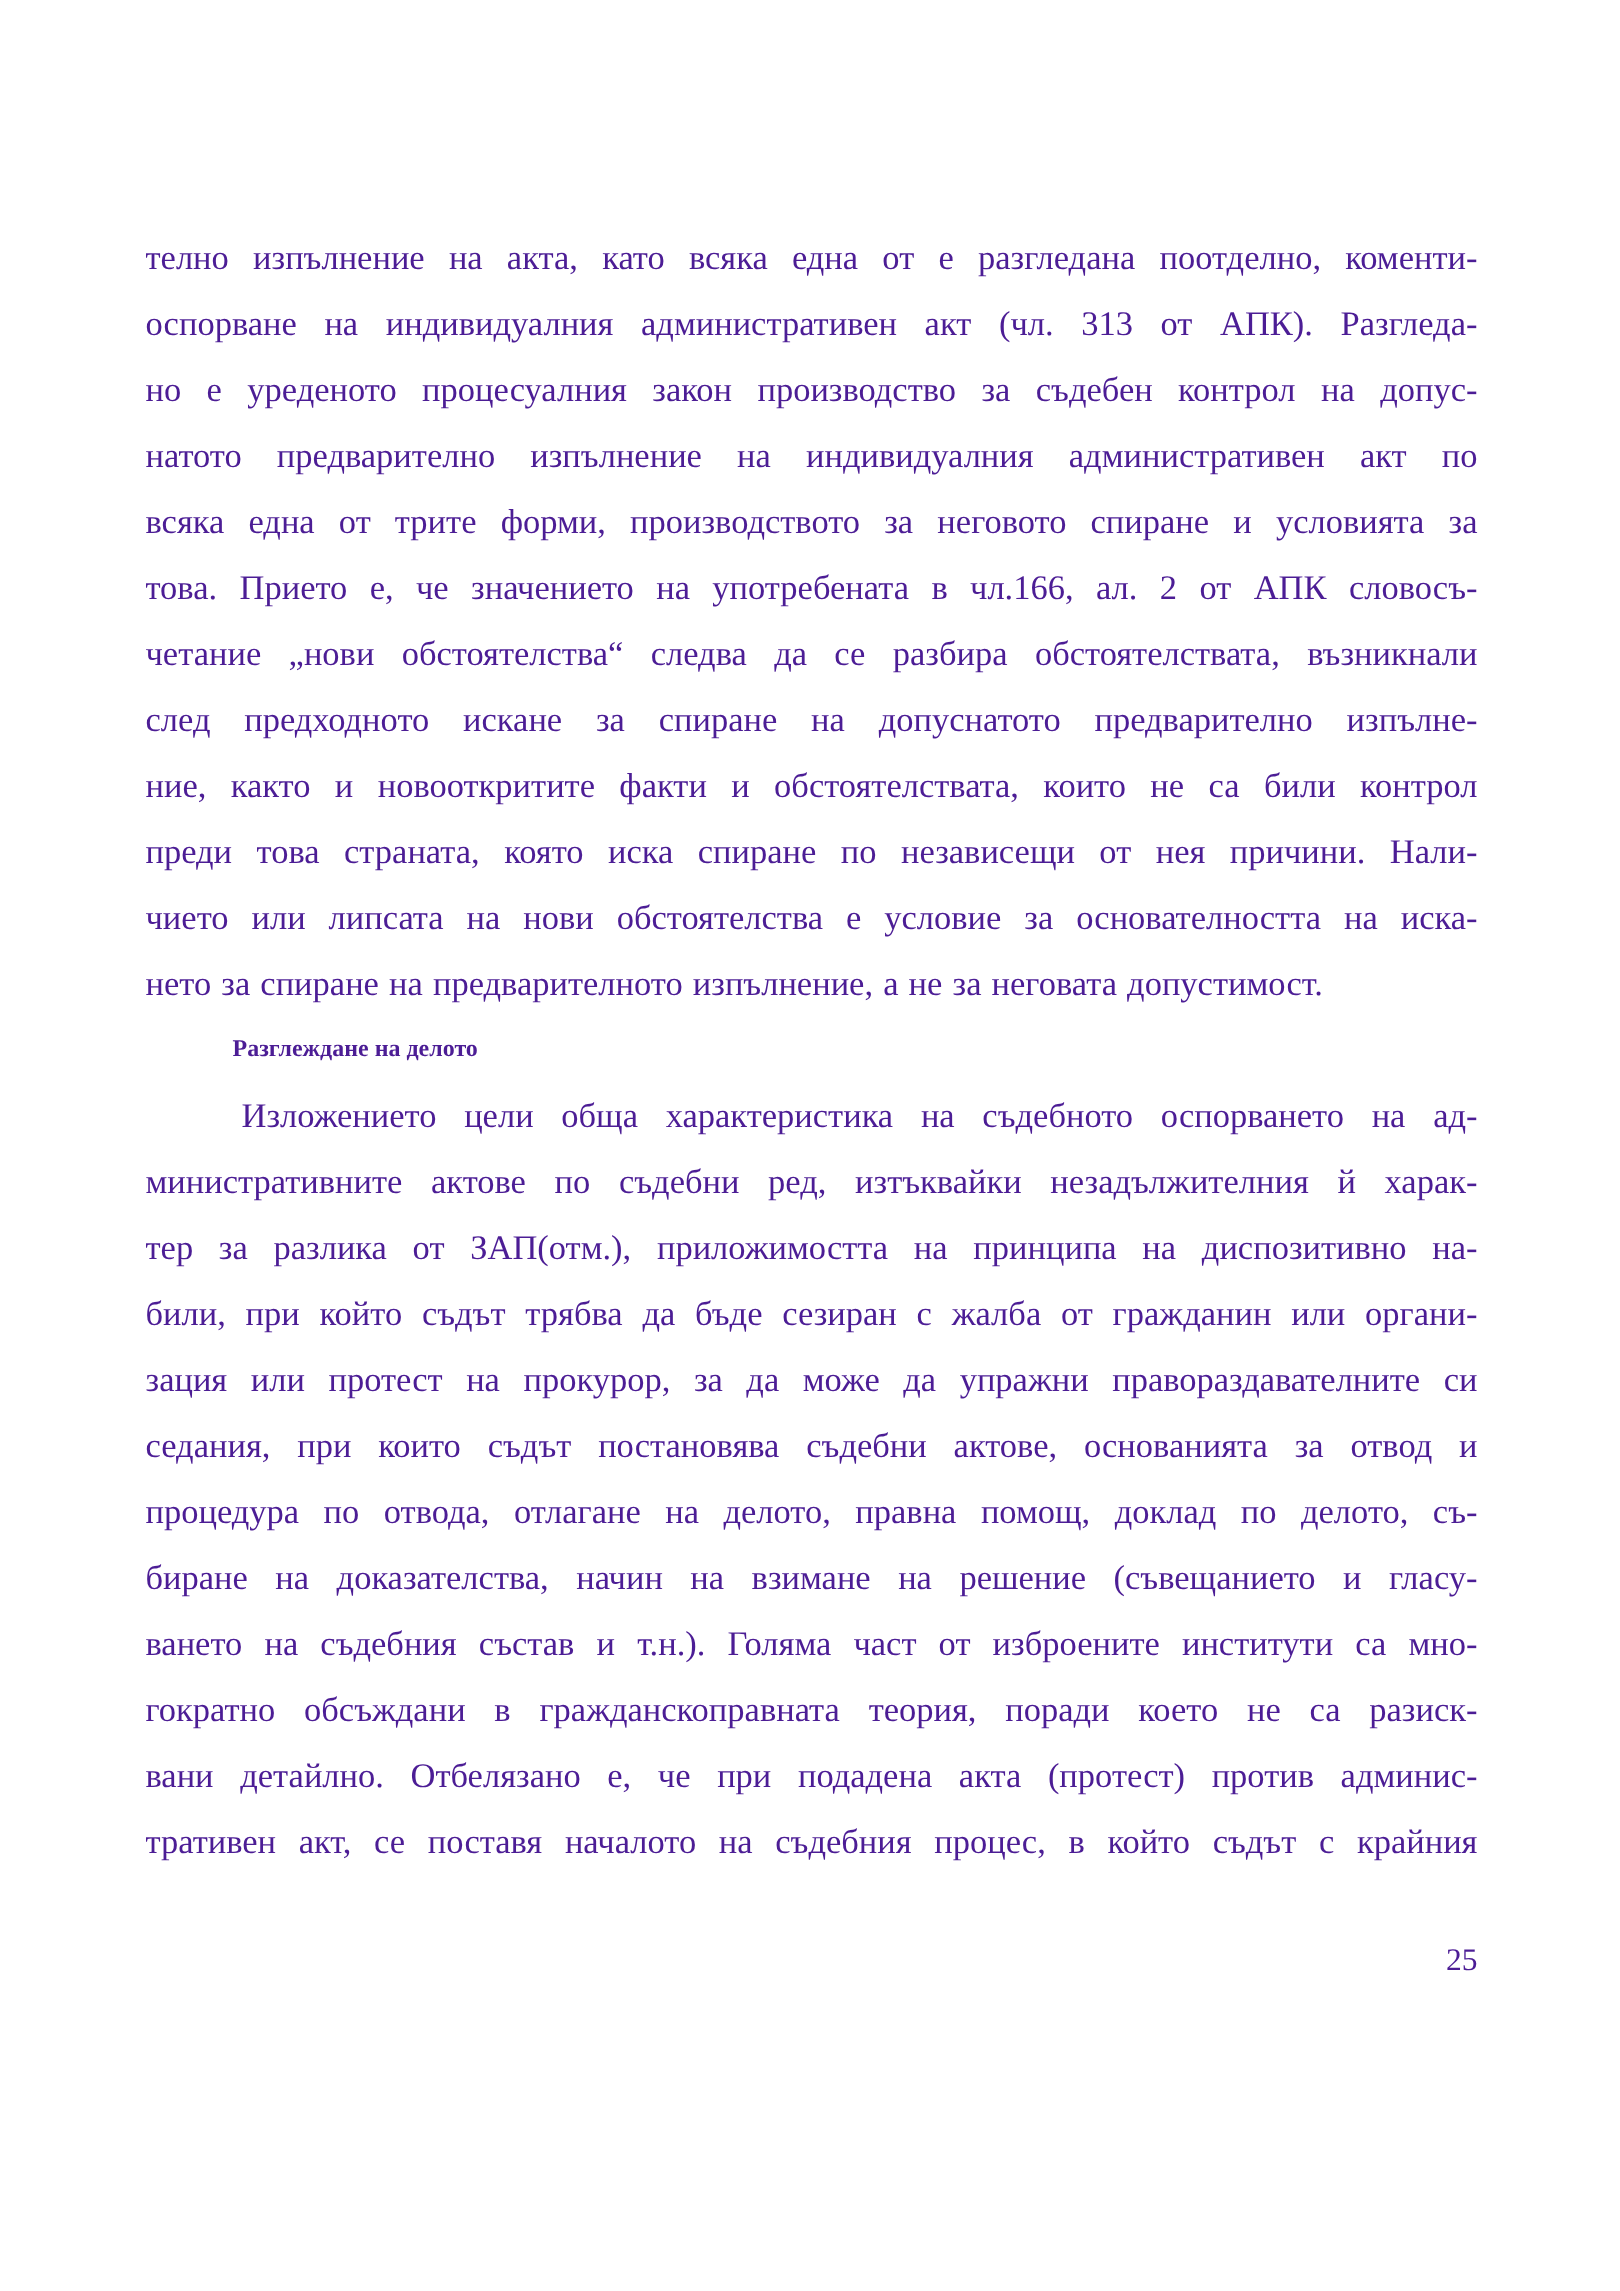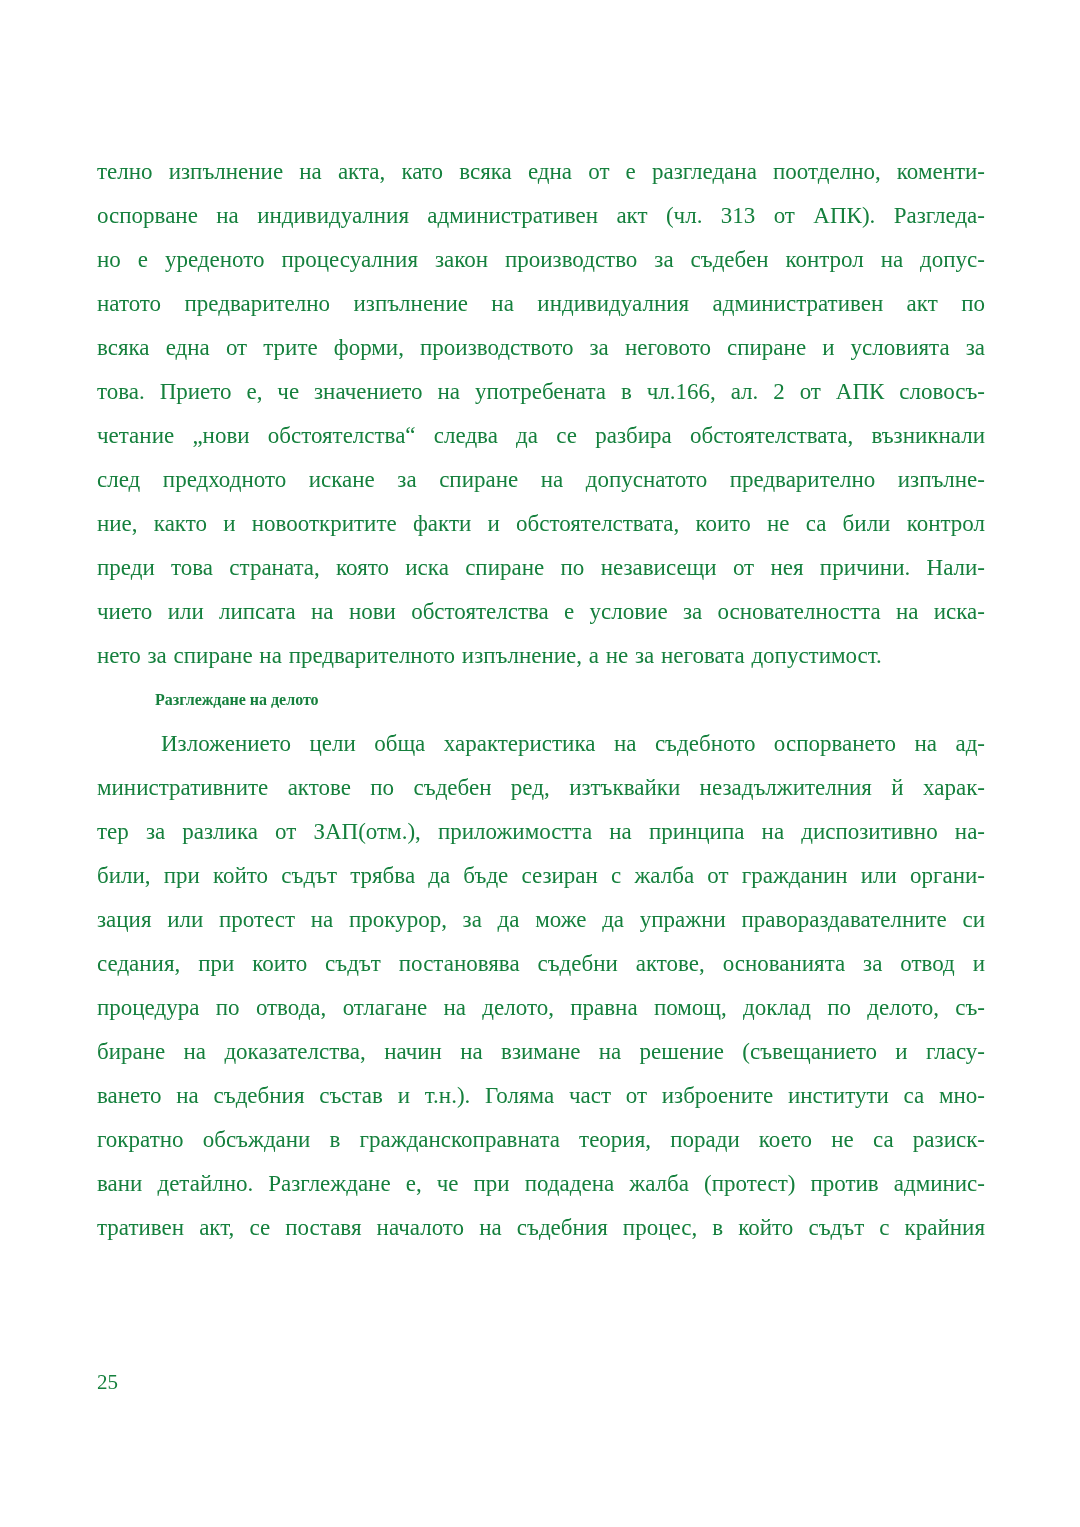--- a/index.html
+++ b/index.html
@@ -6,21 +6,21 @@
     margin: 0;
     padding: 0;
     background: #ffffff;
   }
   .page {
     position: relative;
     width: 1080px;
     height: 1527px;
     background: #ffffff;
     font-family: "Liberation Serif", "DejaVu Serif", serif;
-    color: #15803d;
+    color: #4c1d95;
     overflow: hidden;
   }
   .text-block {
     position: absolute;
     left: 97px;
     top: 150px;
     width: 888px;
   }
   .para {
     margin: 0;
@@ -46,22 +46,22 @@
     margin: 0;
     padding-left: 58px;
     font-size: 16px;
     line-height: 44px;
     font-weight: bold;
   }
   .page-number {
     position: absolute;
     left: 97px;
     width: 888px;
-    top: 1368px;
-    text-align: left;
+    top: 1292px;
+    text-align: right;
     font-size: 21px;
     line-height: 28px;
   }
 </style>
 </head>
 <body>
 
 <div class="page">
   <div class="text-block">
 
@@ -77,29 +77,29 @@
         <div class="line">ние, както и новооткритите факти и обстоятелствата, които не са били контрол</div>
         <div class="line">преди това страната, която иска спиране по независещи от нея причини. Нали-</div>
         <div class="line">чието или липсата на нови обстоятелства е условие за основателността на иска-</div>
         <div class="line">нето за спиране на предварителното изпълнение, а не за неговата допустимост.</div>
       </div>
 
     <h2 class="heading">Разглеждане на делото</h2>
 
     <div class="para indent-first">
         <div class="line">Изложението цели обща характеристика на съдебното оспорването на ад-</div>
-        <div class="line">министративните актове по съдебен ред, изтъквайки незадължителния й харак-</div>
+        <div class="line">министративните актове по съдебни ред, изтъквайки незадължителния й харак-</div>
         <div class="line">тер за разлика от ЗАП(отм.), приложимостта на принципа на диспозитивно на-</div>
         <div class="line">били, при който съдът трябва да бъде сезиран с жалба от гражданин или органи-</div>
         <div class="line">зация или протест на прокурор, за да може да упражни правораздавателните си</div>
         <div class="line">седания, при които съдът постановява съдебни актове, основанията за отвод и</div>
         <div class="line">процедура по отвода, отлагане на делото, правна помощ, доклад по делото, съ-</div>
         <div class="line">биране на доказателства, начин на взимане на решение (съвещанието и гласу-</div>
         <div class="line">ването на съдебния състав и т.н.). Голяма част от изброените институти са мно-</div>
         <div class="line">гократно обсъждани в гражданскоправната теория, поради което не са разиск-</div>
-        <div class="line">вани детайлно. Разглеждане е, че при подадена жалба (протест) против админис-</div>
+        <div class="line">вани детайлно. Отбелязано е, че при подадена акта (протест) против админис-</div>
         <div class="line">тративен акт, се поставя началото на съдебния процес, в който съдът с крайния</div>
       </div>
 
   </div>
 
   <div class="page-number">25</div>
 </div>
 
 </body></html>

